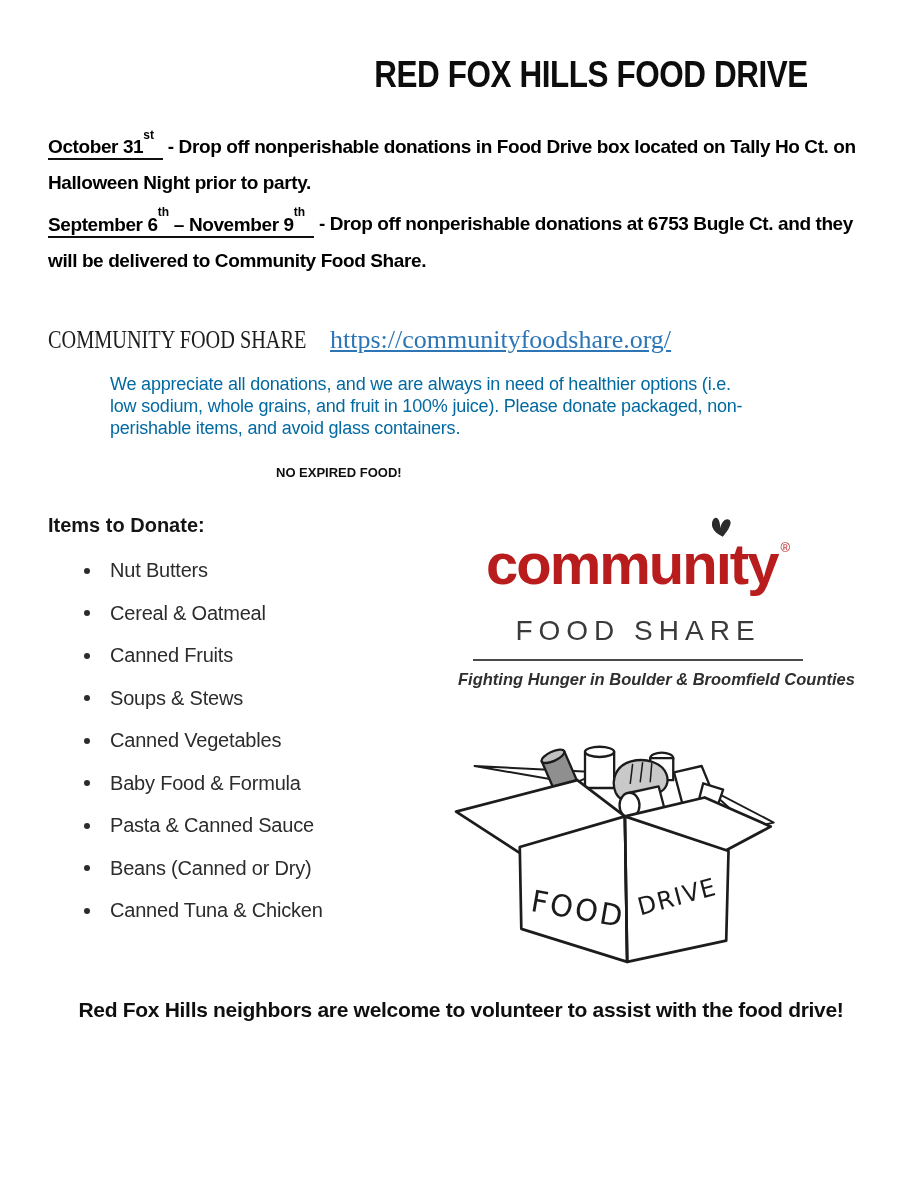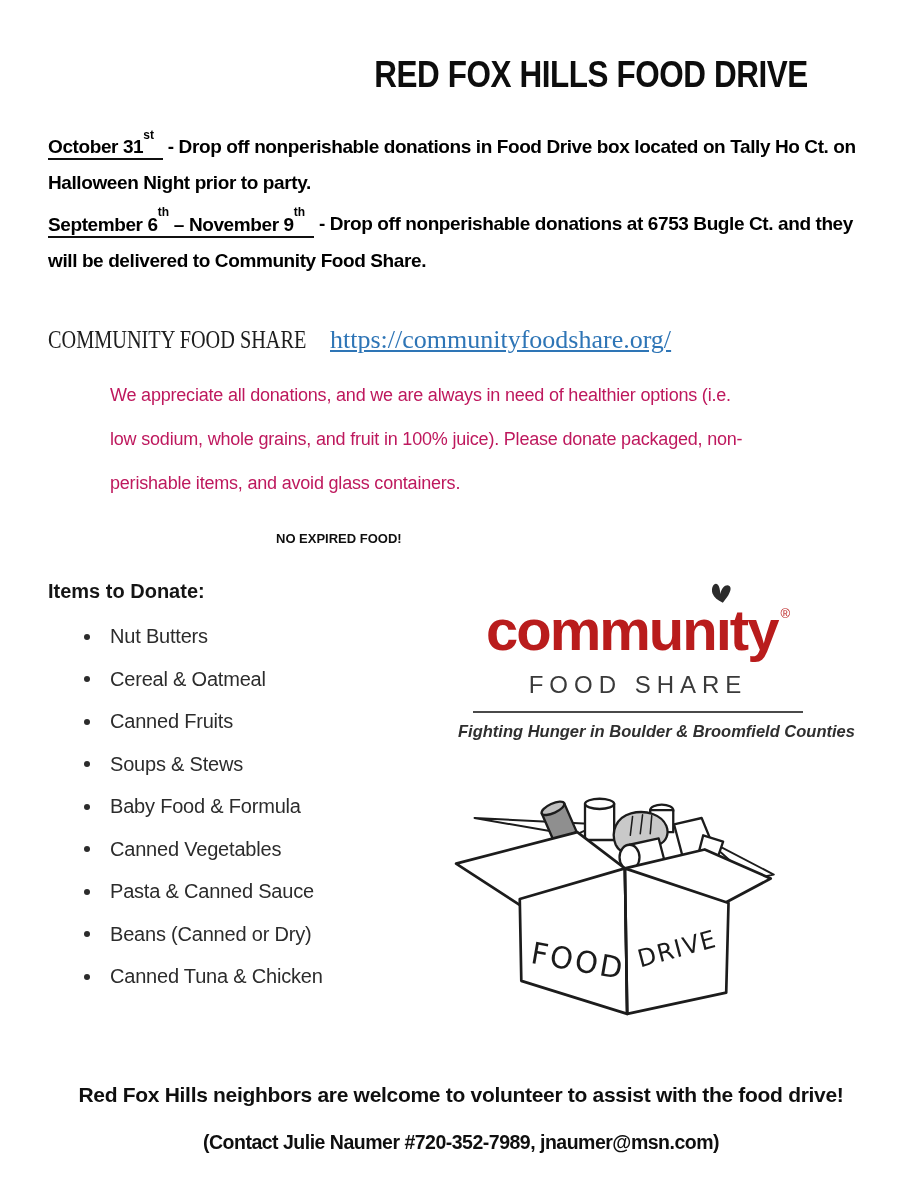--- a/index.html
+++ b/index.html
@@ -34,21 +34,21 @@
   .cfs-heading { display:flex; align-items:baseline; margin:46px 0 0 48px;font-family:Liberation Serif, serif; }
   .cfs-heading .head-slot { width:282px; }
   .cfs-heading .head-slot .head-text {
     display:inline-block; white-space:nowrap; font-size:26px; font-weight:400;
     color:#1d1d1d; transform:scaleX(.78); transform-origin:left bottom; letter-spacing:0;
   }
   .cfs-link { font-size:26px; color:#2e75b6; text-decoration:underline; cursor:pointer; }
 
   .cfs-para {
     margin:18px 0 0 110px; width:650px;
-    font-size:18px; letter-spacing:-0.2px; line-height:44px; color:#be185d;
+    font-size:18px; letter-spacing:-0.2px; line-height:22px; color:#0369a1;
   }
 
   .no-expired { margin:26px 0 0 276px; font-size:13px; font-weight:700; color:#0f0f0f; }
 
   
   .columns { display:flex; margin-top:34px; }
   .left-col { width:420px; }
   .right-col { width:502px; }
 
   .items-heading { margin:0 0 0 48px; font-size:20px; font-weight:700; color:#151515; }
@@ -69,35 +69,35 @@
     font-size:58px; font-weight:800; letter-spacing:-2px; line-height:0.95;
     color:#2b2b2b; white-space:nowrap;
   }
   .i-wrap { position:relative; display:inline-block; }
   .flame {
     position:absolute; left:50%; top:-21px; transform:translateX(-58%);
     width:24px; height:26px;
   }
   .reg-mark { font-size:13px; font-weight:400; position:relative; top:-32px; margin-left:3px; letter-spacing:0; }
   .logo-sub {
-    margin-top:14px; font-size:24px; font-weight:400; letter-spacing:6px;
+    margin-top:24px; font-size:28px; font-weight:400; letter-spacing:6px;
     color:#3a3a3a; white-space:nowrap;
   }
   .logo-rule { width:330px; margin:12px auto 0 auto; border-top:2px solid #4a4a4a; height:0; }
   .logo-tagline {
     margin-top:9px; font-size:16.5px; font-style:italic; font-weight:600;
     color:#2f2f2f; white-space:nowrap;
   }
 
   
   .box-art { display:block; margin:55px 0 0 33px; }
 
   
   .footer-volunteer {
-    margin-top:55px; text-align:center;
+    margin-top:22px; text-align:center;
     font-size:21px; font-weight:700; letter-spacing:-0.3px; color:#0f0f0f;
   }
   .footer-contact {
     margin-top:24px; text-align:center;
     font-size:19.5px; font-weight:700; letter-spacing:-0.5px; color:#0f0f0f;
   }
 </style>
 </head>
 <body>
 
@@ -122,22 +122,22 @@
 
   <div class="columns">
 
     <div class="left-col">
       <div class="items-heading">Items to Donate:</div>
       <ul class="items">
         <li>Nut Butters</li>
         <li>Cereal &amp; Oatmeal</li>
         <li>Canned Fruits</li>
         <li>Soups &amp; Stews</li>
+        <li>Canned Vegetables</li>
         <li>Baby Food &amp; Formula</li>
-        <li>Canned Vegetables</li>
         <li>Pasta &amp; Canned Sauce</li>
         <li>Beans (Canned or Dry)</li>
         <li>Canned Tuna &amp; Chicken</li>
       </ul>
     </div>
 
     <div class="right-col">
 
       <div class="logo">
         <div class="logo-word" style="color: #b91c1c;"><span>commun</span><span class="i-wrap"><span>ı</span><svg class="flame" viewBox="0 0 26 30">
@@ -177,15 +177,14 @@
         <path d="M224,92 L359,136 L356,250 L227,277 Z" fill="#ffffff" stroke="#1c1c1c" stroke-width="3.5"></path>
         <path d="M224,92 L227,277" fill="none" stroke="#1c1c1c" stroke-width="3.5"></path>
 
         <text transform="translate(100,212) rotate(10)" font-family="DejaVu Sans, sans-serif" font-size="38" letter-spacing="3" fill="#1b1b1b">FOOD</text>
         <text transform="translate(244,218) rotate(-15)" font-family="DejaVu Sans, sans-serif" font-size="31" letter-spacing="2" fill="#1b1b1b">DRIVE</text>
       </svg>
     </div>
   </div>
 
   <div class="footer-volunteer">Red Fox Hills neighbors are welcome to volunteer to assist with the food drive!</div>
-  <div class="footer-contact">(Contact Julie Naumer #720-352-7989, jnaumer@msn.com)</div>
 
 </div>
 
 </body></html>

